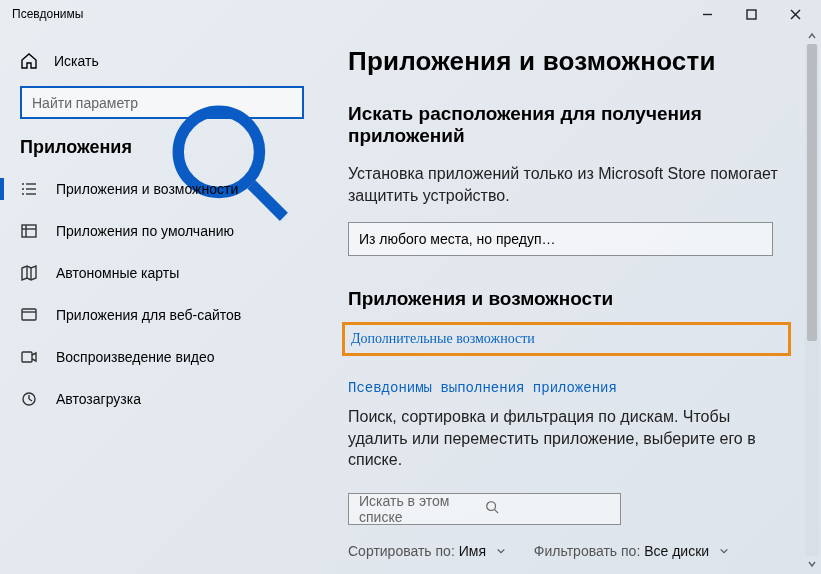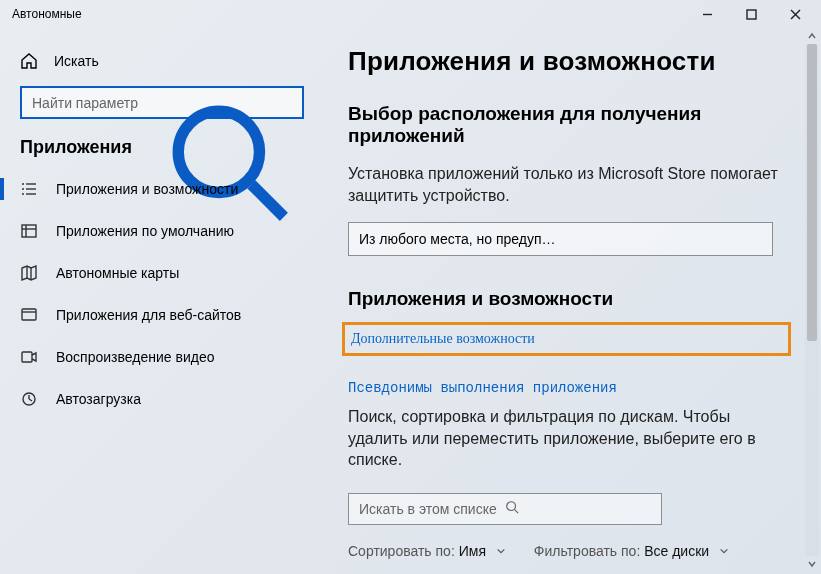--- a/index.html
+++ b/index.html
@@ -46,41 +46,41 @@
   }
   .select span { flex:1; white-space: nowrap; overflow: hidden; text-overflow: ellipsis; }
   .select .chev { width:14px; height:14px; color:#555; }
   .h2b { font-size: 19px; font-weight:600; margin-top: 32px; }
   .link { font-size: 14px; color: #0a63c4; margin-top: 24px; display:block;font-family:Liberation Mono, monospace; }
   .link-hi {
     display:inline-block; padding: 6px 60px 6px 6px; margin-top: 12px; margin-left: -6px;
     border: 3px solid #e88b1a; color:#0a63c4; font-size:14px;font-family:Liberation Serif, serif;
   }
   .listsearch {
-    width: 314px; height: 32px; border:1px solid #8b8f93; background: rgba(255,255,255,0.5);
+    width: 273px; height: 32px; border:1px solid #8b8f93; background: rgba(255,255,255,0.5);
     display:flex; align-items:center; padding: 0 10px; margin-top: 12px; font-size:14px; color:#666;
   }
   .listsearch span { flex:1; }
   .bottom-row { display:flex; gap: 28px; margin-top: 18px; font-size:14px; color:#555; }
   .bottom-row .lbl { color:#555; }
   .bottom-row .val { color:#111; }
   .chev-sm { display:inline-block; margin-left:6px; }
   svg { stroke: currentColor; fill: none; stroke-width: 1.4; }
   .scrollbar { position:absolute; right:2px; top:28px; bottom:2px; width:14px; display:flex; flex-direction:column; align-items:center; }
   .scrollbar .arrow { width:14px; height:16px; display:flex; align-items:center; justify-content:center; color:#666; font-size:10px; }
   .scrollbar .track { flex:1; width:14px; background:rgba(0,0,0,0.02); position:relative; }
   .scrollbar .thumb { position:absolute; top:0; height:58%; left:2px; right:2px; background:#b8bcc0; border-radius:2px; }
 </style>
 </head>
 <body>
 
 <div class="window">
 
   <div class="titlebar">
-    <span class="titlebar-title">Автономные</span>
+    <span class="titlebar-title">Псевдонимы</span>
     <div class="titlebar-spacer"></div>
     <div class="win-btn">
       <svg viewBox="0 0 11 11">
           <line x1="1" y1="5.5" x2="10" y2="5.5"></line>
         </svg>
     </div>
     <div class="win-btn">
       <svg viewBox="0 0 11 11">
           <rect x="1" y="1" width="9" height="9"></rect>
         </svg>
@@ -179,21 +179,21 @@
               </svg>
           </span>
           <span>Автозагрузка</span>
         </div>
       </div>
     </div>
 
     <div class="main">
       <h1>Приложения и возможности</h1>
 
-      <h2>Выбор расположения для получения приложений</h2>
+      <h2>Искать расположения для получения приложений</h2>
       <div class="p">Установка приложений только из Microsoft Store помогает защитить устройство.</div>
       <div class="select">
         <span>Из любого места, но предупреждать перед установкой...</span>
         <span class="chev">
           <svg viewBox="0 0 14 14">
               <path d="M3 5 L7 9 L11 5"></path>
             </svg>
         </span>
       </div>
 

